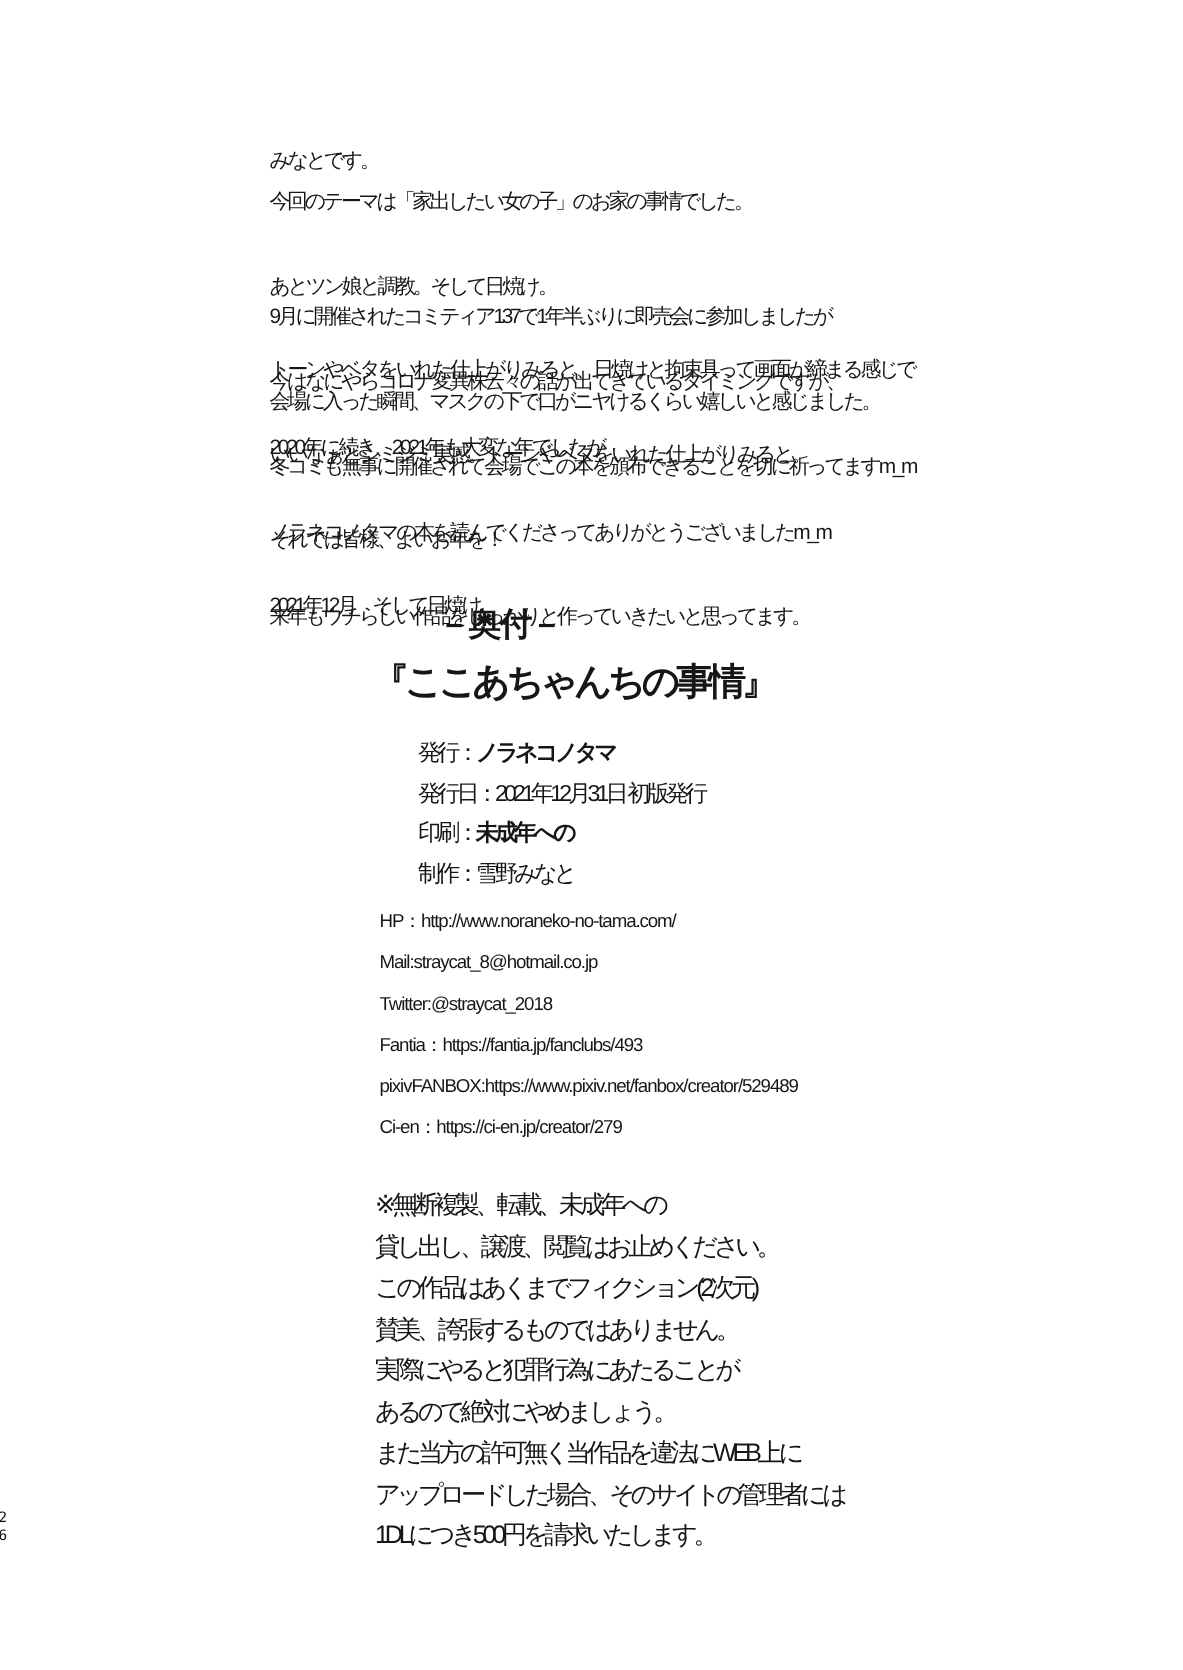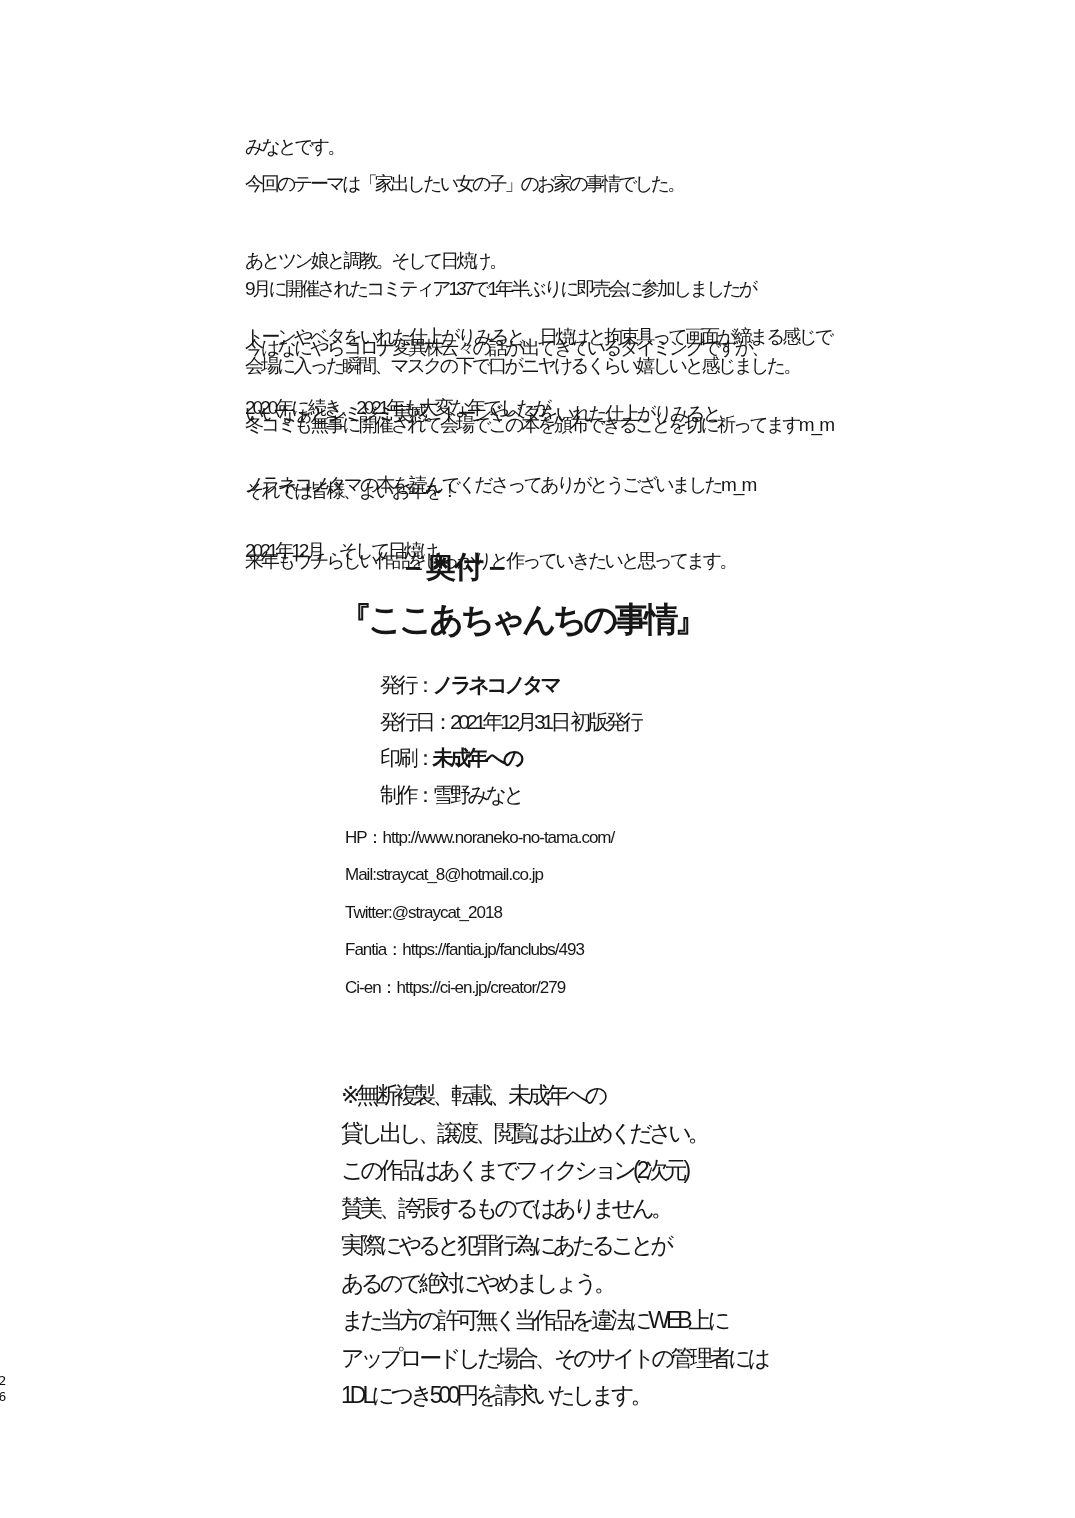--- a/index.html
+++ b/index.html
@@ -137,20 +137,21 @@
     <div class="pub-row"><span class="label">発行日：</span><span class="value">2021年12月31日 初版発行</span></div>
     <div class="pub-row bold-value"><span class="label">印刷：</span><span class="value">未成年への</span></div>
     <div class="pub-row"><span class="label">制作：</span><span class="value">雪野みなと</span></div>
   </div>
 
   <div class="links">
     <div class="line">HP：http://www.noraneko-no-tama.com/</div>
     <div class="line">Mail:straycat_8@hotmail.co.jp</div>
     <div class="line">Twitter:@straycat_2018</div>
     <div class="line">Fantia：https://fantia.jp/fanclubs/493</div>
+    <div class="line">pixivFANBOX:https://www.pixiv.net/fanbox/creator/529489</div>
     <div class="line">Ci-en：https://ci-en.jp/creator/279</div>
   </div>
 
   <div class="disclaimer">
     <div class="line">※無断複製、転載、未成年への</div>
     <div class="line">貸し出し、譲渡、閲覧はお止めください。</div>
     <div class="line">この作品はあくまでフィクション(2次元)</div>
     <div class="line">賛美、誇張するものではありません。</div>
     <div class="line">実際にやると犯罪行為にあたることが</div>
     <div class="line">あるので絶対にやめましょう。</div>

